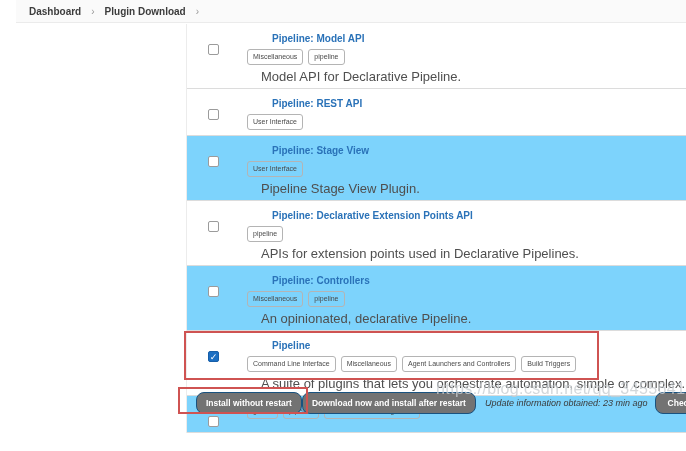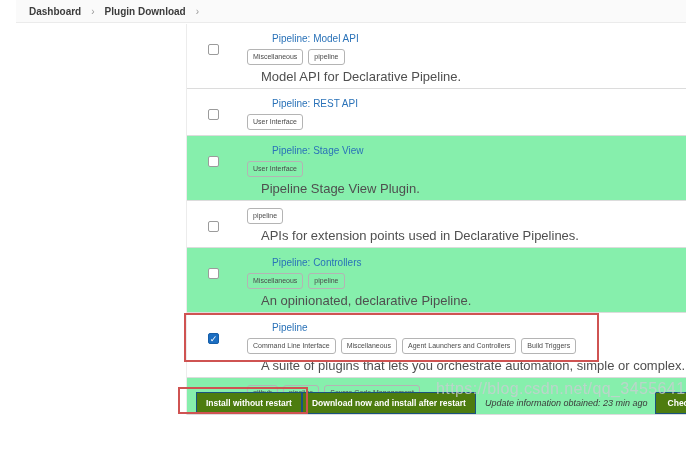--- a/index.html
+++ b/index.html
@@ -11,50 +11,50 @@
     background:#fafafa; border-bottom:1px solid #ebebeb;
     display:flex; align-items:center; padding-left:13px; }
   .crumb { font-size:10px; font-weight:bold; color:#3c3c3c; cursor:pointer; }
   .crumb-sep { font-size:10px; color:#9a9a9a; margin:0 10px; }
 
   
   .plugin-table { position:absolute; left:186px; top:24px; width:500px;
     border-left:1px solid #ececec; }
   .plugin-row { position:relative; display:flex; border-bottom:1px solid #dcdcdc;
     padding:4px 0 5px 0; overflow:visible; }
-  .plugin-row.shaded { background:#86efac; }
+  .plugin-row.shaded { background:#7dd3fc; }
   .cb-col { flex:0 0 60px; padding-top:16px; padding-left:21px; }
   .checkbox { display:block; width:11px; height:11px; border:1px solid #9b9b9b;
     border-radius:2px; background:#fff; cursor:pointer; font-size:9px;
     line-height:10px; text-align:center; color:#fff; }
   .checkbox.checked { background:#1b6ec2; border-color:#165ea8; }
   .checkbox.checked::after { content:"✓"; }
   .main-col { flex:1; min-width:0; overflow:visible; }
-  .plugin-title { display:inline-block; font-size:10px; font-weight:normal;
+  .plugin-title { display:inline-block; font-size:10px; font-weight:bold;
     color:#2a72b8; line-height:13px; cursor:pointer; white-space:nowrap;padding-left:25px; }
   .tag-row { margin-top:3px; display:flex; gap:5px; }
   .tag { display:inline-block; font-size:7px; color:#4a4a4a; line-height:10px;
     border:1px solid #b4b4b4; border-radius:3px; padding:2px 5px;
     white-space:nowrap; background:transparent; }
   .plugin-desc { margin-top:6px; margin-left:14px; font-size:13px;
     color:#4f4f4f; line-height:12px; white-space:nowrap; }
   .desc-link { color:#2a72b8; font-weight:bold; text-decoration:underline;
     cursor:pointer; }
 
   
   .annotation-rect { position:absolute; border:2px solid #cf5352;
     pointer-events:none; z-index:6; background:transparent; }
   .rect-row { left:-3px; top:0; width:415px; height:49px; }
   .rect-btn { left:-18px; top:-5px; width:130px; height:27px; }
 
   
   .actions { position:absolute; left:196px; top:392px; display:flex;
     align-items:center; }
-  .btn { height:22px; background:#4d7c0f; border:1px solid #19527f;
-    border-radius:0; color:#fff; font-size:8.5px; font-weight:bold;
+  .btn { height:22px; background:#737373; border:1px solid #19527f;
+    border-radius:8px; color:#fff; font-size:8.5px; font-weight:bold;
     font-family:"Liberation Sans", sans-serif; padding:0 9px;
     white-space:nowrap; cursor:pointer; }
   .btn-download { margin-left:0; }
   .update-status { margin-left:9px; font-size:9px; color:#3a3a3a;
     white-space:nowrap;font-style:italic; }
   .btn-check { margin-left:7px; padding:0 12px; }
 
   
   .watermark { position:absolute; left:436px; top:380px; font-size:16px;
     color:#c9ced2; opacity:.8; letter-spacing:.4px; z-index:9;
@@ -109,20 +109,21 @@
       </div>
       <div class="plugin-desc">Pipeline Stage View Plugin.</div>
     </div>
   </div>
 
   <div class="plugin-row">
     <div class="cb-col">
       <span class="checkbox"></span>
     </div>
     <div class="main-col">
+      <span class="plugin-title">Pipeline: Declarative Extension Points API</span>
       <div class="tag-row">
         <span class="tag">pipeline</span>
       </div>
       <div class="plugin-desc">APIs for extension points used in Declarative Pipelines.</div>
     </div>
   </div>
 
   <div class="plugin-row shaded">
     <div class="cb-col">
       <span class="checkbox"></span>

